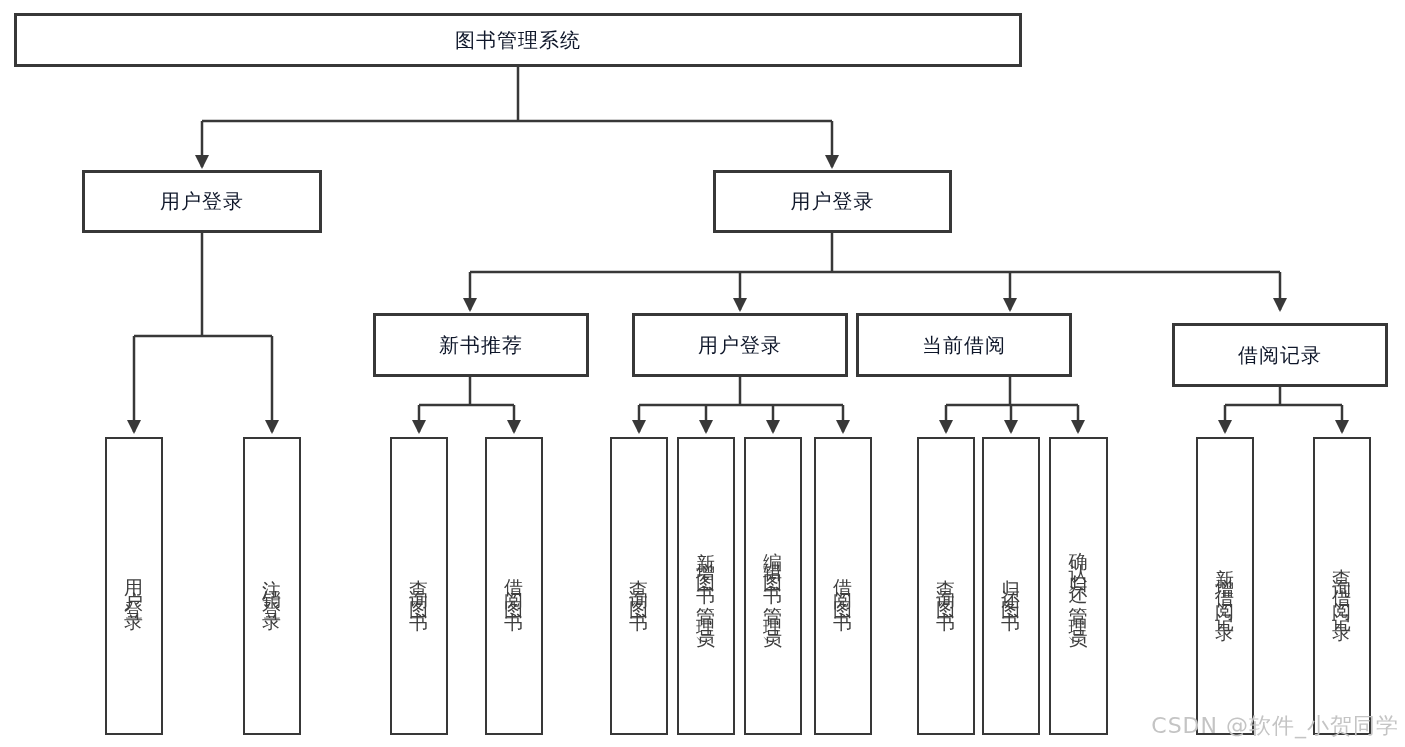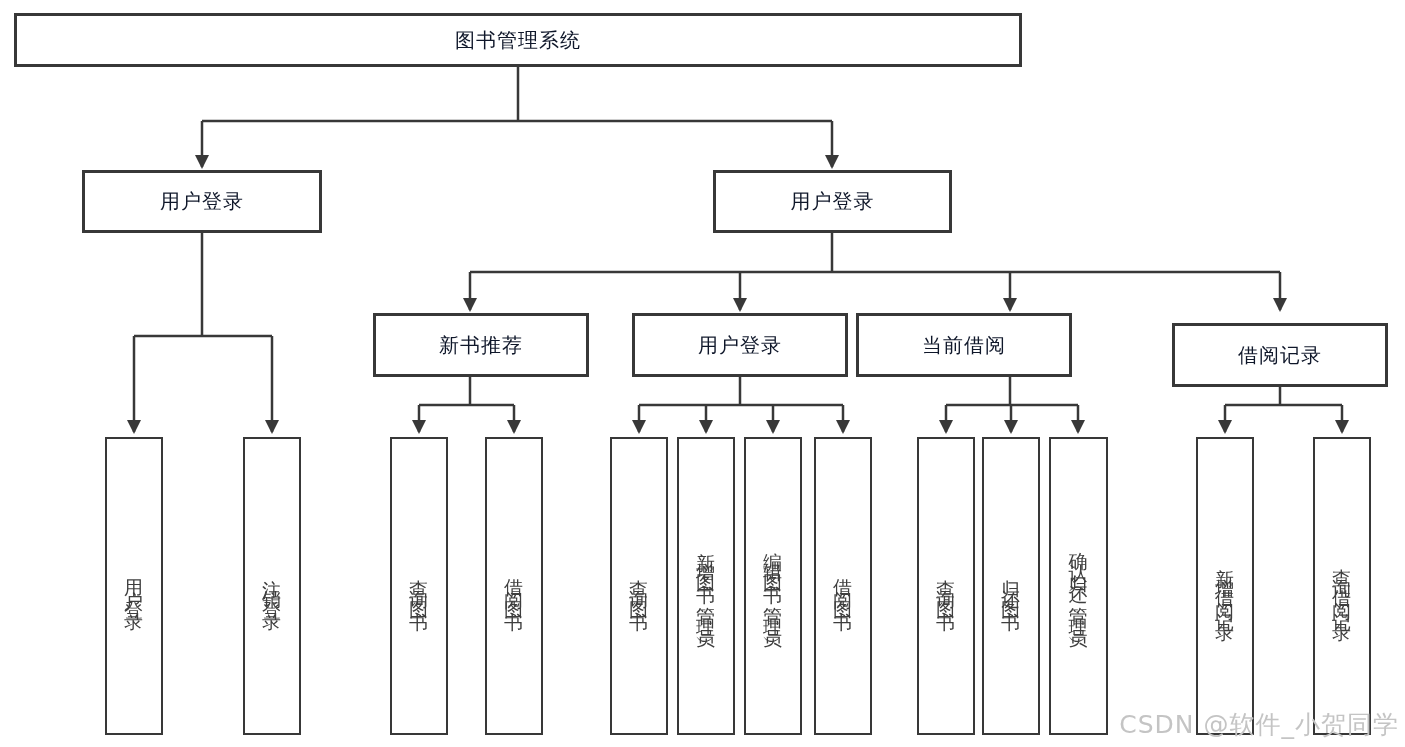--- a/index.html
+++ b/index.html
@@ -19,21 +19,21 @@
     position:absolute;box-sizing:border-box;background:#ffffff;
     border:2.5px solid #383838;display:flex;align-items:center;justify-content:center;
     color:#3e3e3e;font-size:19px;
   }
   .vnode .vtext{
     writing-mode:vertical-rl;text-orientation:mixed;
     letter-spacing:11px;line-height:1;white-space:nowrap;
   }
   .watermark{
     position:absolute;right:6px;bottom:6px;z-index:5;
-    color:#c4c4c4;font-size:25px;letter-spacing:1px;
+    color:#c4c4c4;font-size:22px;letter-spacing:1px;
   }
 </style>
 </head>
 <body>
 
 <div class="canvas">
 
   <svg class="connector-layer" width="1405" height="747" viewBox="0 0 1405 747" xmlns="http://www.w3.org/2000/svg">
     <defs>
       <marker id="ah" viewBox="0 0 10 10" refX="8.5" refY="5" markerWidth="7" markerHeight="5.6" orient="auto">

